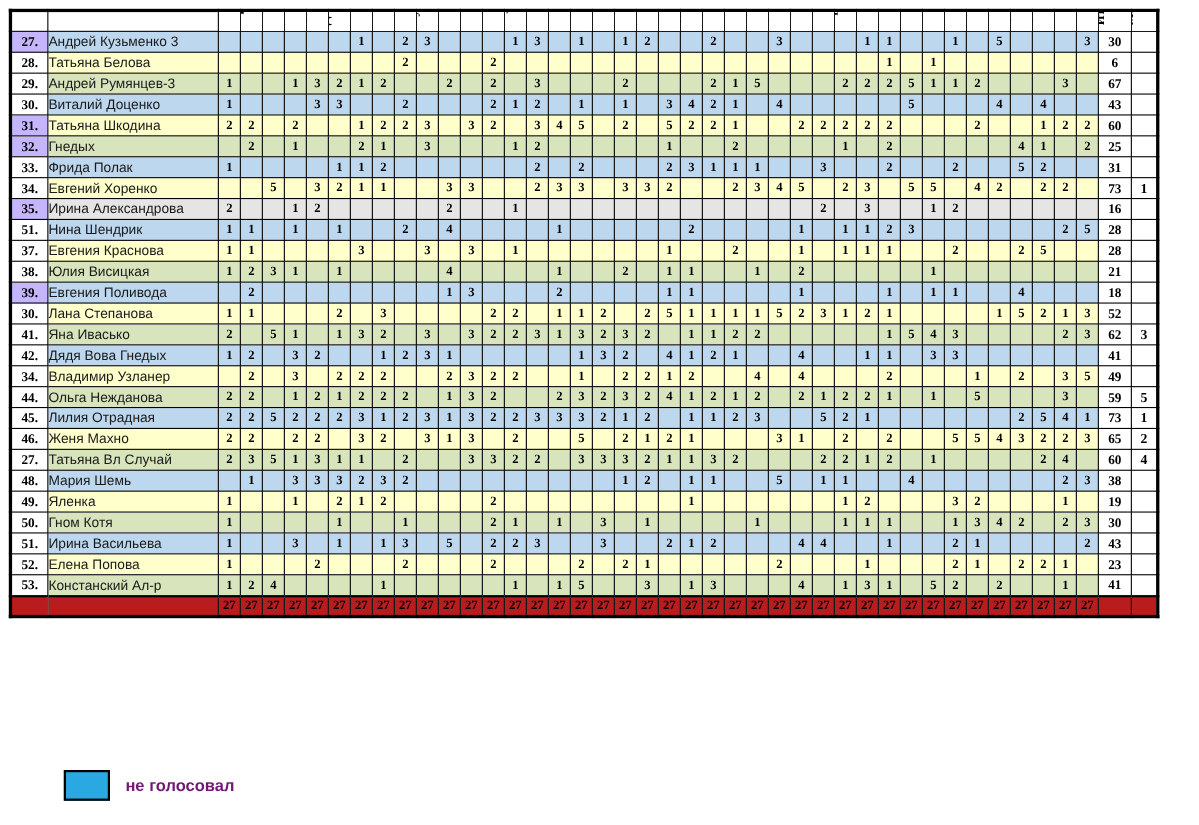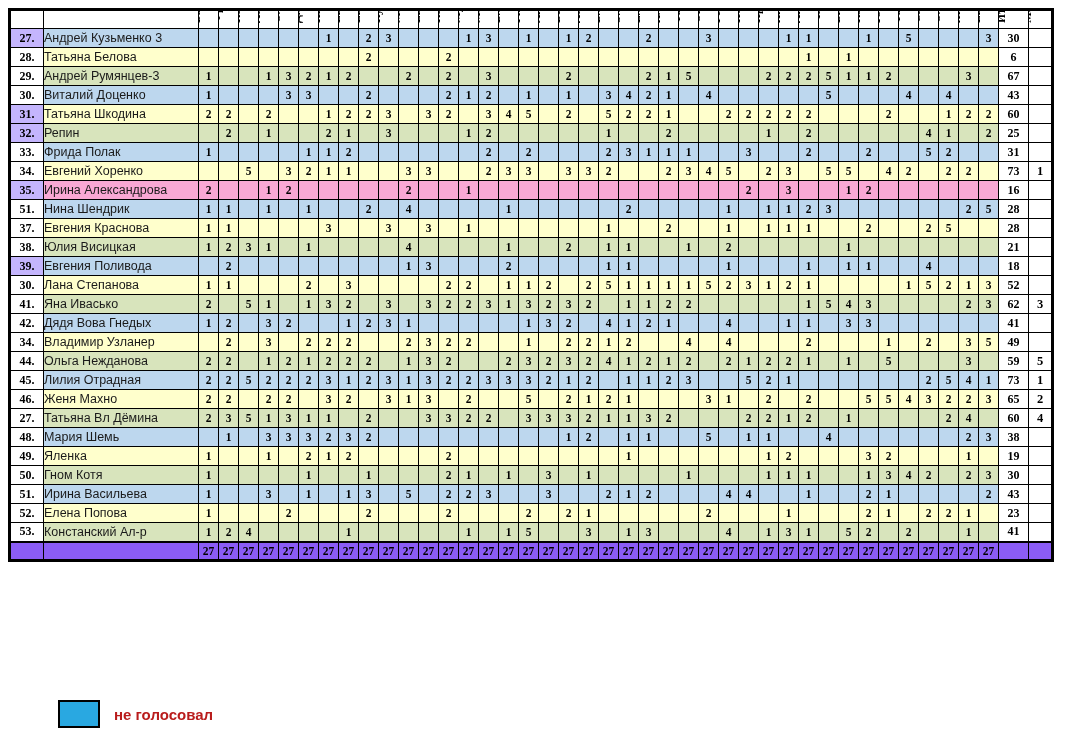--- a/index.html
+++ b/index.html
@@ -23,26 +23,26 @@
   td.cell{font-family:"Liberation Serif",serif;font-weight:bold;font-size:11.5px;
           text-align:center;color:#000;}
   td.total{background:#fff;font-family:"Liberation Serif",serif;font-weight:bold;
            font-size:12px;text-align:center;border-left:2px solid #000;
            border-right:2px solid #000;}
   td.place{background:#fff;font-family:"Liberation Serif",serif;font-weight:bold;
            font-size:12.5px;text-align:center;}
   tr.tone-blue td.cell, tr.tone-blue td.name{background:#bdd7ee;}
   tr.tone-yellow td.cell, tr.tone-yellow td.name{background:#ffffcc;}
   tr.tone-green td.cell, tr.tone-green td.name{background:#d8e4bc;}
-  tr.tone-pale td.cell, tr.tone-pale td.name{background:#f9a8d4;}
-  tr.totals td{background:#8b5cf6;border-top:2px solid #000;
+  tr.tone-pale td.cell, tr.tone-pale td.name{background:#e5e5e5;}
+  tr.totals td{background:#b91c1c;border-top:2px solid #000;
         font-family:"Liberation Serif",serif;font-weight:bold;font-size:11.5px;text-align:center;}
   #legend{position:absolute;left:58px;top:700px;display:flex;align-items:center;}
   #legend .swatch{width:38px;height:24px;background:#29a8e1;border:2px solid #000;}
-  #legend .lab{margin-left:14px;font-weight:bold;font-size:15px;color:#b91c1c;}
+  #legend .lab{margin-left:14px;font-weight:bold;font-size:15px;color:#701a75;}
 </style>
 </head>
 <body>
 
 <div id="stage">
   <table class="grid" id="grid">
       <colgroup>
         <col style="width: 34px;">
         <col style="width: 155px;">
         <col style="width: 20px;">
@@ -446,21 +446,21 @@
           <td class="cell"></td>
           <td class="cell"></td>
           <td class="cell">1</td>
           <td class="cell">2</td>
           <td class="cell">2</td>
           <td class="total">60</td>
           <td class="place"></td>
         </tr>
         <tr class="tone-green">
           <td class="num marked">32.</td>
-          <td class="name">Репин</td>
+          <td class="name">Гнедых</td>
           <td class="cell"></td>
           <td class="cell">2</td>
           <td class="cell"></td>
           <td class="cell">1</td>
           <td class="cell"></td>
           <td class="cell"></td>
           <td class="cell">2</td>
           <td class="cell">1</td>
           <td class="cell"></td>
           <td class="cell">3</td>
@@ -1136,21 +1136,21 @@
           <td class="cell">4</td>
           <td class="cell">3</td>
           <td class="cell">2</td>
           <td class="cell">2</td>
           <td class="cell">3</td>
           <td class="total">65</td>
           <td class="place">2</td>
         </tr>
         <tr class="tone-green">
           <td class="num">27.</td>
-          <td class="name">Татьяна Вл Дёмина</td>
+          <td class="name">Татьяна Вл Случай</td>
           <td class="cell">2</td>
           <td class="cell">3</td>
           <td class="cell">5</td>
           <td class="cell">1</td>
           <td class="cell">3</td>
           <td class="cell">1</td>
           <td class="cell">1</td>
           <td class="cell"></td>
           <td class="cell">2</td>
           <td class="cell"></td>

